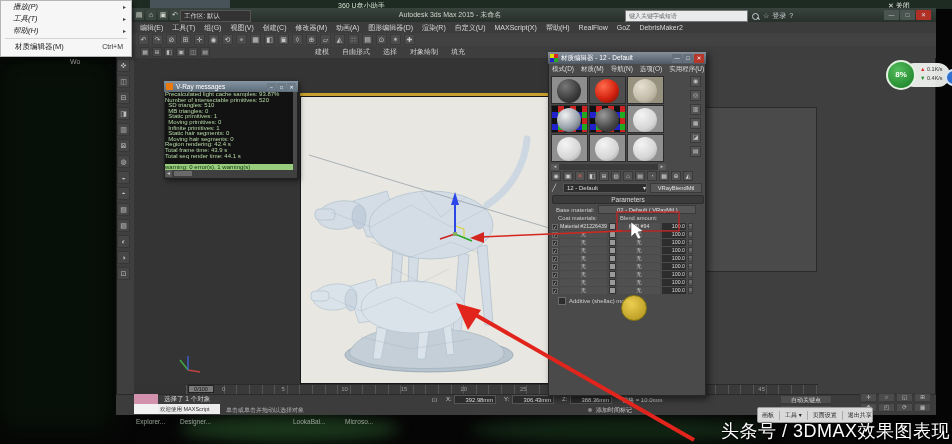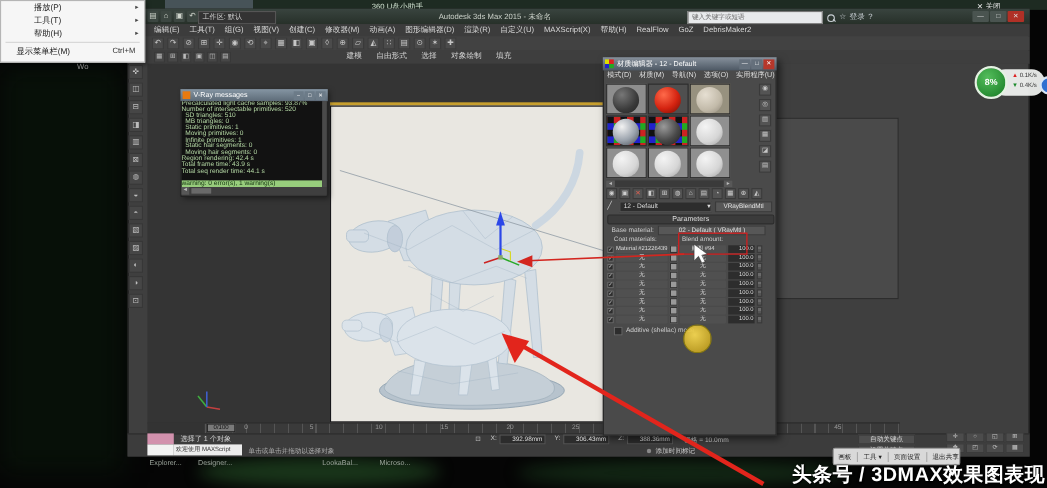--- a/index.html
+++ b/index.html
@@ -155,31 +155,31 @@
   #autokey{left:780px;top:395px;width:52px;height:9px;}
   #setkey{left:780px;top:405px;width:52px;height:9px;}
   .keybtn{background:#4e4e4e;border:1px solid #3a3a3a;color:#ddd;font-size:6px;line-height:8px;text-align:center;box-sizing:border-box;}
   #navcluster{left:860px;top:393px;width:72px;display:grid;grid-template-columns:repeat(4,17px);gap:1px;}
   #navcluster span{height:9px;background:#4c4c4c;border:1px solid #3a3a3a;box-sizing:border-box;color:#c6c6c6;font-size:5.5px;line-height:7px;text-align:center;}
   
   #overlay-svg{left:0;top:0;z-index:60;pointer-events:none;}
   #ycircle{left:621px;top:295px;width:24px;height:24px;border-radius:50%;background:radial-gradient(circle at 40% 35%,rgba(244,214,80,.95),rgba(198,158,12,.8));border:1px solid #8a7a10;z-index:70;}
   
   #ctxmenu{left:0;top:0;width:132px;height:57px;background:#f6f6f6;border:1px solid #b5b5b5;box-shadow:2px 2px 4px rgba(0,0,0,.4);z-index:90;box-sizing:border-box;}
-  .ctx-item{position:relative;height:12px;font-size:7.5px;line-height:12px;color:#222;padding-left:30px;}
+  .ctx-item{position:relative;height:12px;font-size:7.5px;line-height:12px;color:#222;padding-left:12px;font-style:italic;}
   .ctx-item .arr{position:absolute;right:5px;top:0;font-size:6px;color:#444;}
   #ctx-sep{height:1px;background:#d5d5d5;margin:1px 4px;}
   #ctx-bottom{position:relative;height:13px;font-size:7.5px;line-height:13px;color:#222;padding-left:14px;}
   #ctx-shortcut{position:absolute;right:8px;top:0;font-size:7px;color:#333;}
   
   .taskbar-item{top:418px;font-size:6.5px;color:#9aa39a;}
   #annotbar{left:757px;top:407px;width:116px;height:16px;background:#d9d9d9;border:1px solid #999;border-radius:2px;display:flex;align-items:center;gap:5px;padding:0 4px;box-sizing:border-box;z-index:75;}
   #annotbar span{font-size:6px;color:#222;white-space:nowrap;border-left:1px solid #aaa;padding-left:5px;}
   #annotbar span:first-child{border-left:none;padding-left:0;}
-  #watermark{right:2px;bottom:1px;font-size:18px;font-weight:bold;color:#fff;letter-spacing:.5px;text-shadow:0 0 2px #000,1px 1px 1px #000;z-index:80;white-space:nowrap;}
+  #watermark{right:2px;bottom:1px;font-size:18px;font-weight:normal;color:#fff;letter-spacing:.5px;text-shadow:0 0 2px #000,1px 1px 1px #000;z-index:80;white-space:nowrap;}
   
   #netpill{left:902px;top:63px;width:48px;height:24px;background:rgba(244,246,244,.92);border-radius:12px;z-index:81;}
   #netcircle{left:886px;top:60px;width:30px;height:30px;border-radius:50%;background:radial-gradient(circle at 38% 32%,#54bd5c,#157a22);border:2px solid #e4f2e2;box-sizing:border-box;color:#fff;font-size:8px;font-weight:bold;text-align:center;line-height:26px;z-index:82;}
   .netrow{z-index:83;font-size:5.5px;color:#333;white-space:nowrap;}
   #netup{left:920px;top:66px;} #netdown{left:920px;top:75px;}
   #netup b{color:#d22;font-weight:normal;} #netdown b{color:#1a8a2a;font-weight:normal;}
   #bluecircle{left:945px;top:69px;width:17px;height:17px;border-radius:50%;background:#2f6fd0;border:2px solid #d8e6f4;box-sizing:border-box;z-index:81;}
 </style>
 </head>
 <body>
@@ -622,21 +622,21 @@
       <span>播放(P)</span><span class="arr">▸</span>
     </div>
     <div class="ctx-item">
       <span>工具(T)</span><span class="arr">▸</span>
     </div>
     <div class="ctx-item">
       <span>帮助(H)</span><span class="arr">▸</span>
     </div>
     <div id="ctx-sep"></div>
     <div id="ctx-bottom">
-      <span>显示菜单栏(M)</span><span id="ctx-shortcut">Ctrl+M</span>
+      <span>材质编辑器(M)</span><span id="ctx-shortcut">Ctrl+M</span>
     </div>
   </div>
 
   <span class="abs taskbar-item" style="left:136px;">Explorer...</span>
   <span class="abs taskbar-item" style="left:180px;">Designer...</span>
   <span class="abs taskbar-item" style="left:293px;">LookaBal...</span>
   <span class="abs taskbar-item" style="left:345px;">Microso...</span>
   <div class="abs" id="annotbar">
       <span>画板</span>
       <span>工具 ▾</span>

